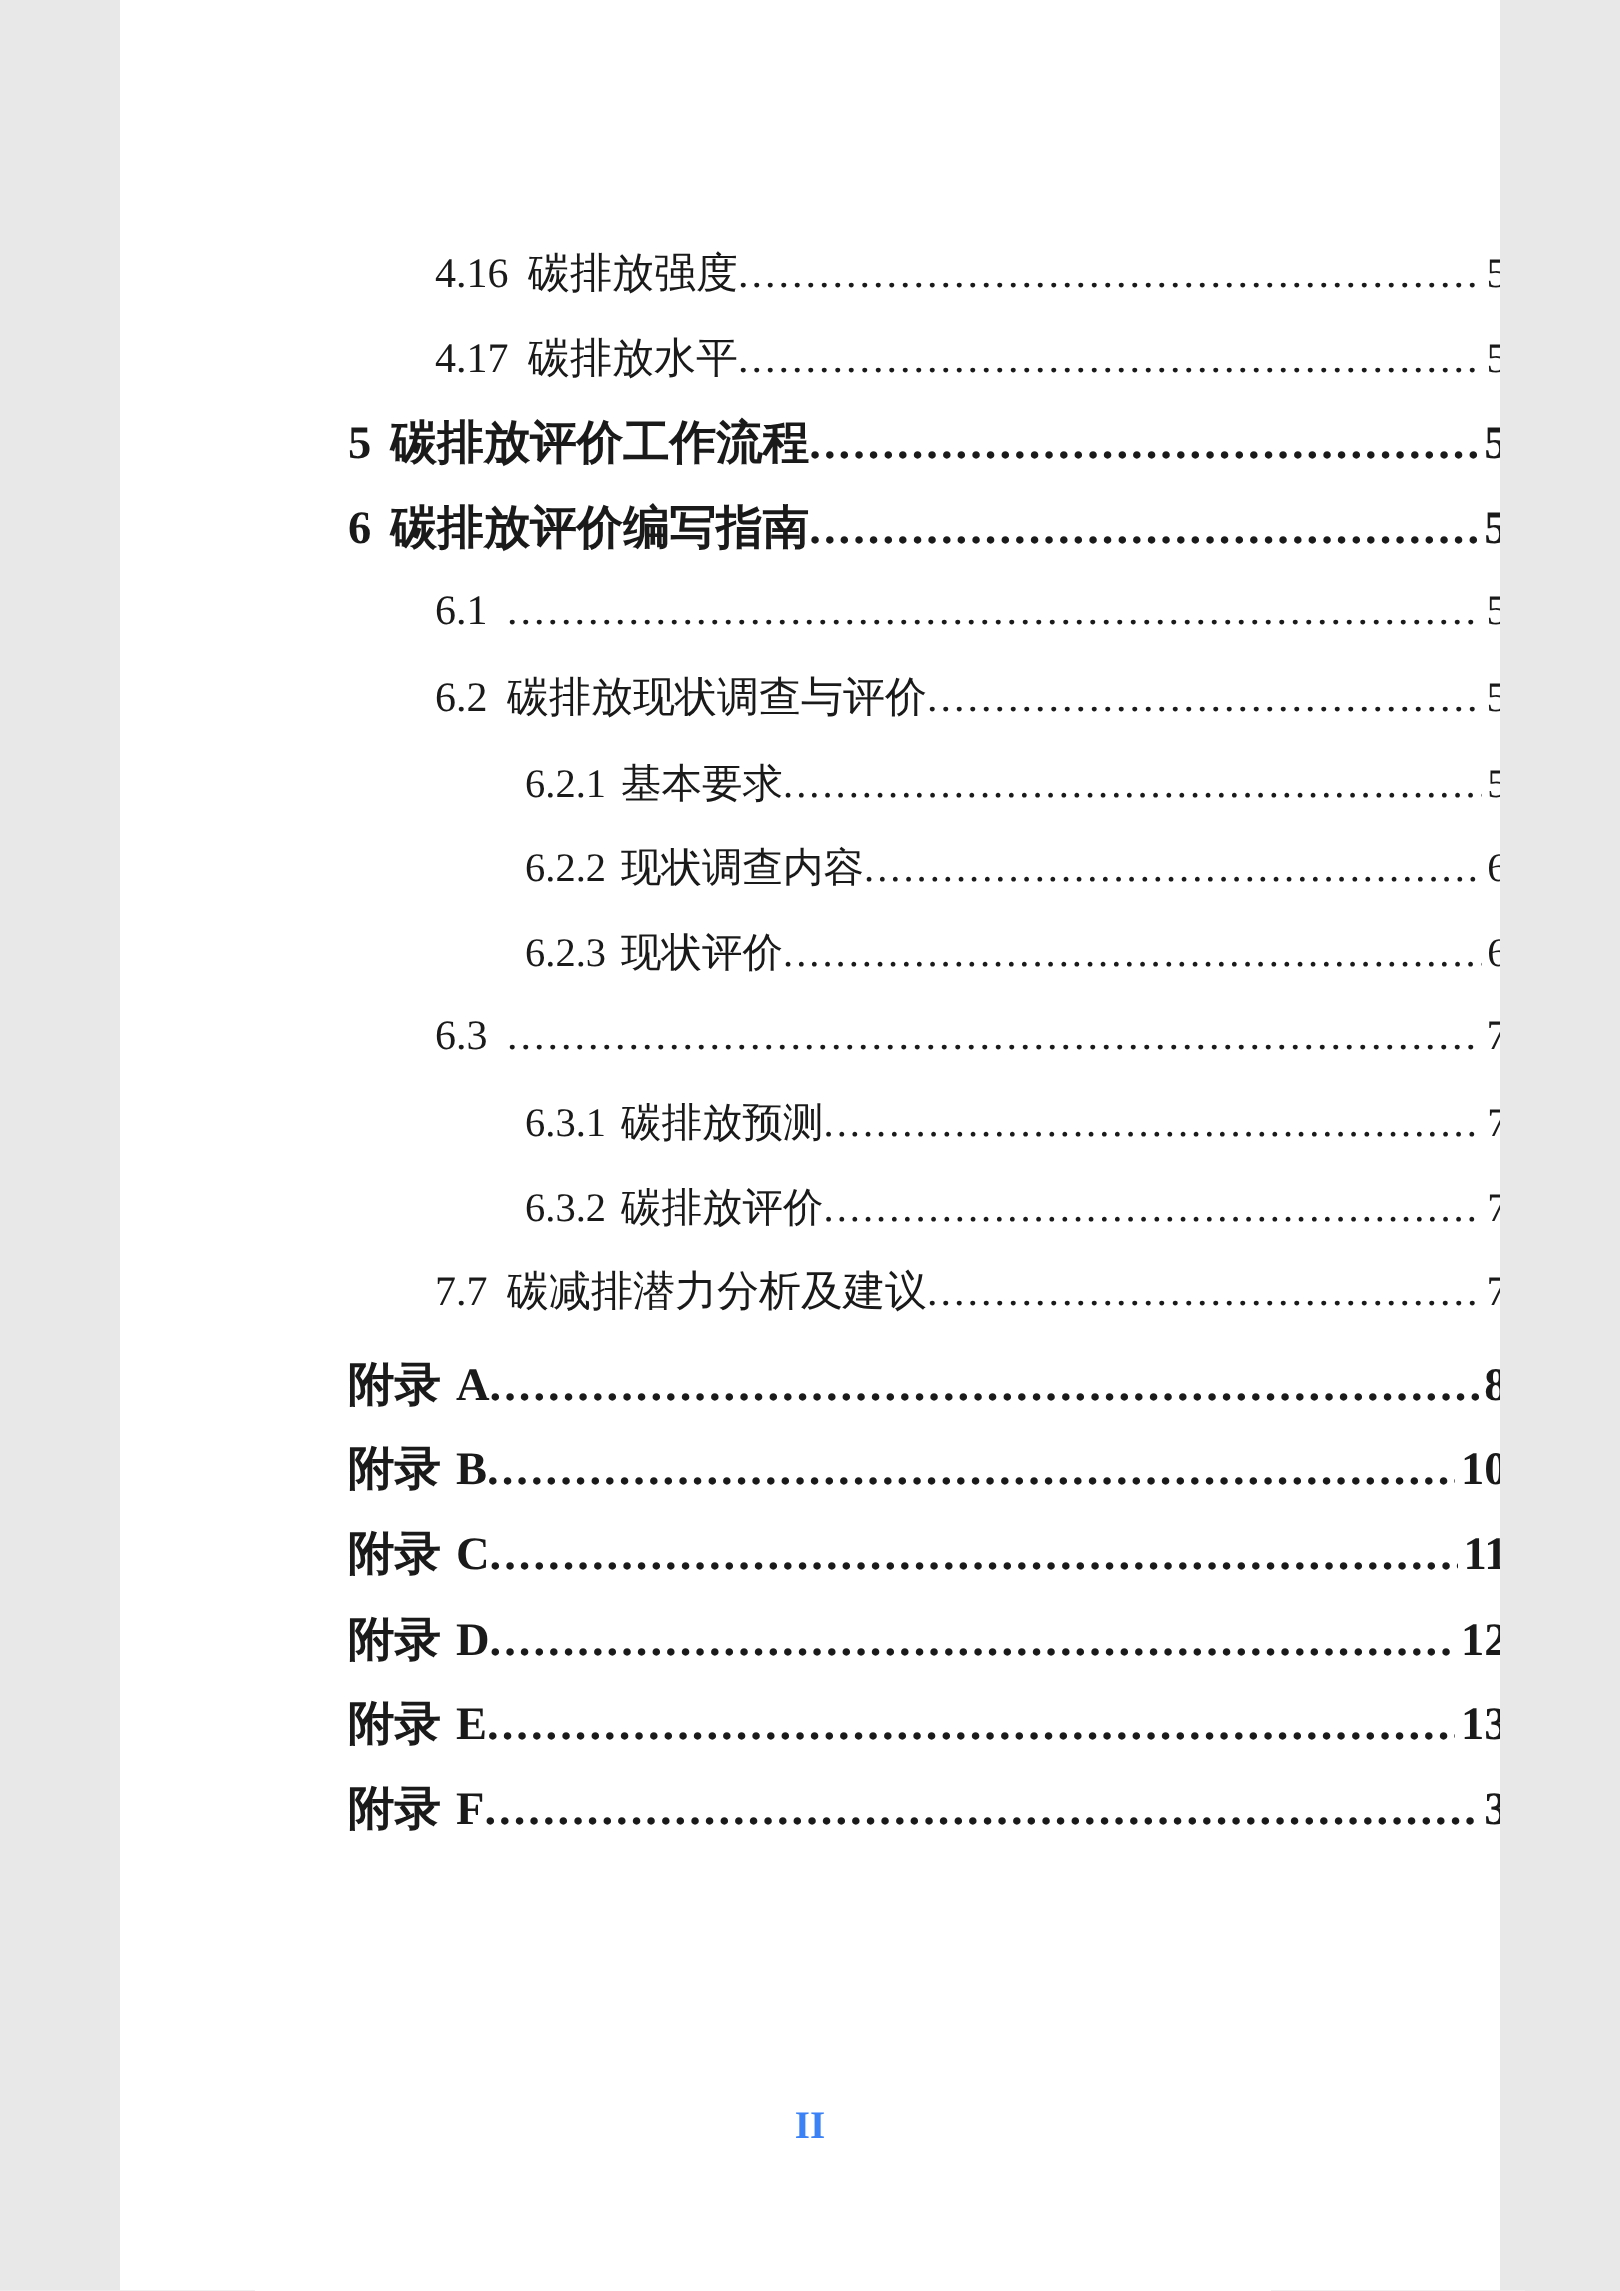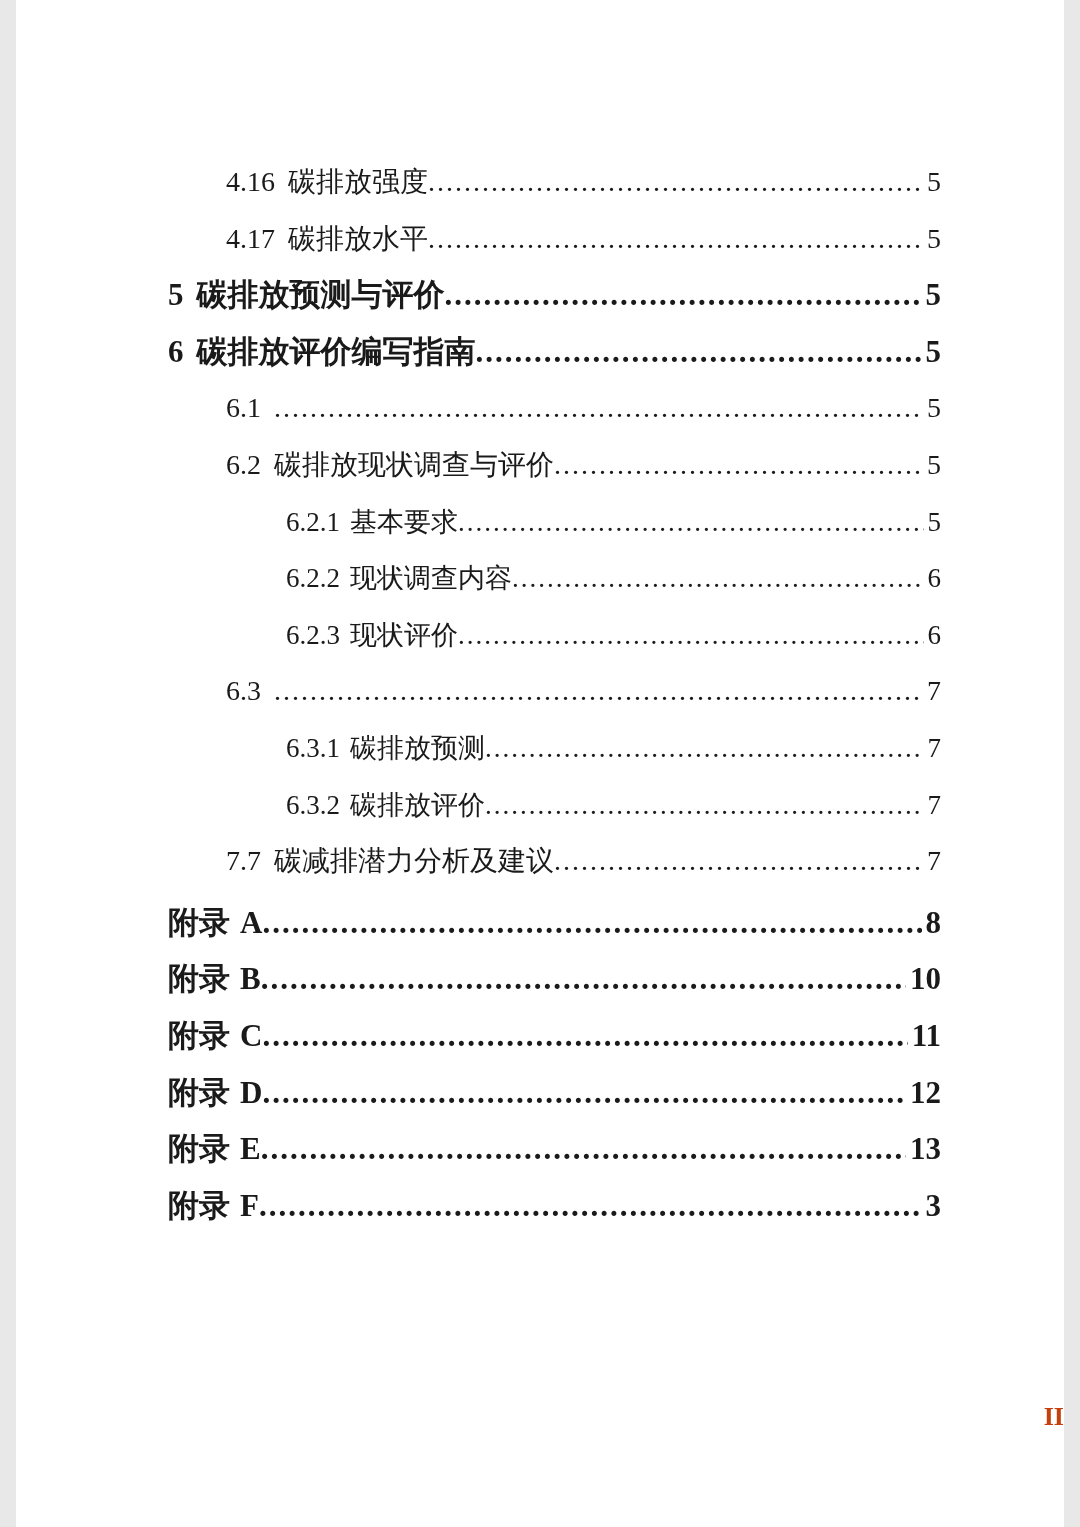--- a/index.html
+++ b/index.html
@@ -1,18 +1,18 @@
 <!DOCTYPE html>
 <html><head>
 <meta charset="utf-8">
 <style>
   html, body { margin: 0; padding: 0; background: #e8e8e8; }
   .page {
     position: relative;
-    width: 1048px;
+    width: 920px;
     height: 1527px;
     background: #ffffff;
     margin: 0 auto;
     overflow: hidden;
     color: #1a1a1a;
   }
   .toc {
     position: absolute;
     left: 152px;
     top: 154px;
@@ -57,25 +57,25 @@
   .pagenum {
     font-family: "Liberation Serif", serif;
     margin-left: 4px;
     flex: 0 0 auto;
   }
   .footer {
     position: absolute;
     left: 0;
     right: 0;
     top: 1402px;
-    text-align: right;
+    text-align: center;
     font-family: "Liberation Serif", serif;
     font-size: 26px;
     font-weight: bold;
-    color: #c2410c;
+    color: #3b82f6;
   }
 </style>
 </head>
 <body>
 
 <div class="page">
   <div class="toc">
       <div class="row lvl1">
         <span class="num">4.16</span>
         <span class="title">碳排放强度</span>
@@ -83,21 +83,21 @@
         <span class="pagenum">5</span>
       </div>
       <div class="row lvl1">
         <span class="num">4.17</span>
         <span class="title">碳排放水平</span>
         <span class="leader"></span>
         <span class="pagenum">5</span>
       </div>
       <div class="row lvl0">
         <span class="num">5</span>
-        <span class="title">碳排放预测与评价</span>
+        <span class="title">碳排放评价工作流程</span>
         <span class="leader"></span>
         <span class="pagenum">5</span>
       </div>
       <div class="row lvl0">
         <span class="num">6</span>
         <span class="title">碳排放评价编写指南</span>
         <span class="leader"></span>
         <span class="pagenum">5</span>
       </div>
       <div class="row lvl1">

